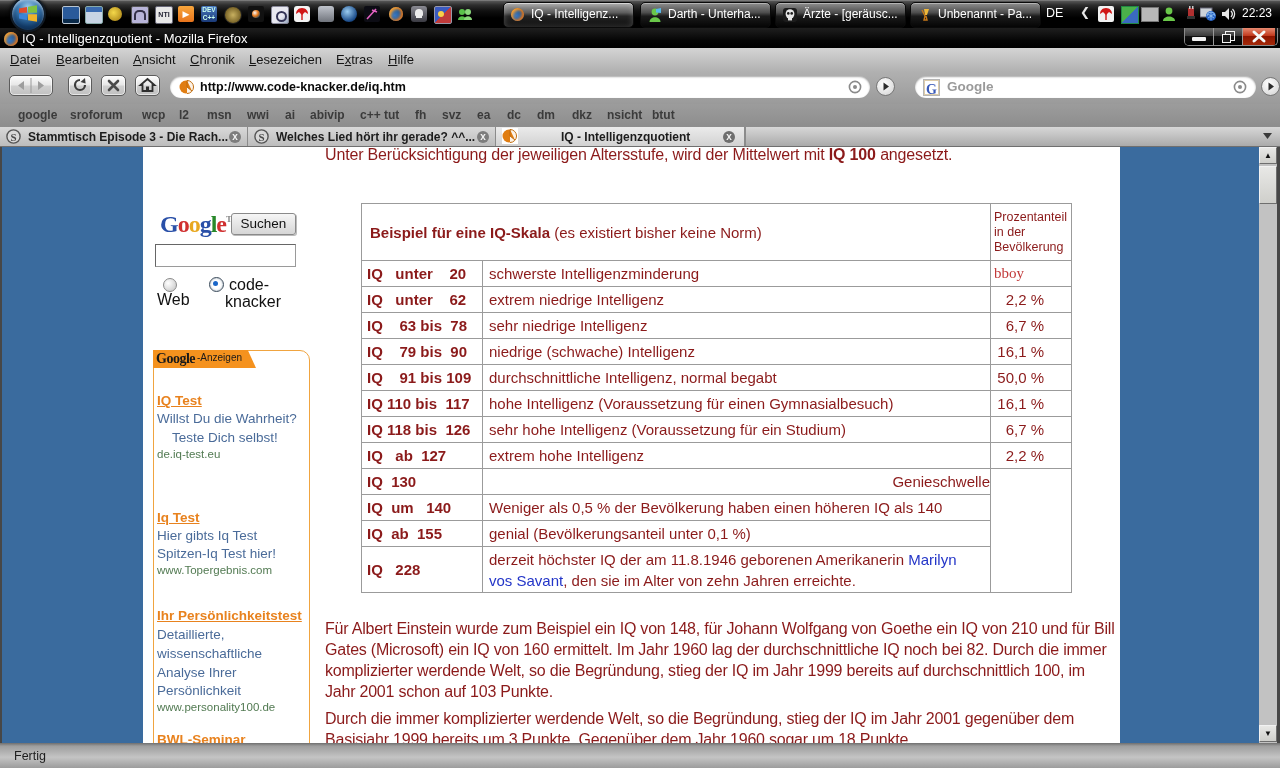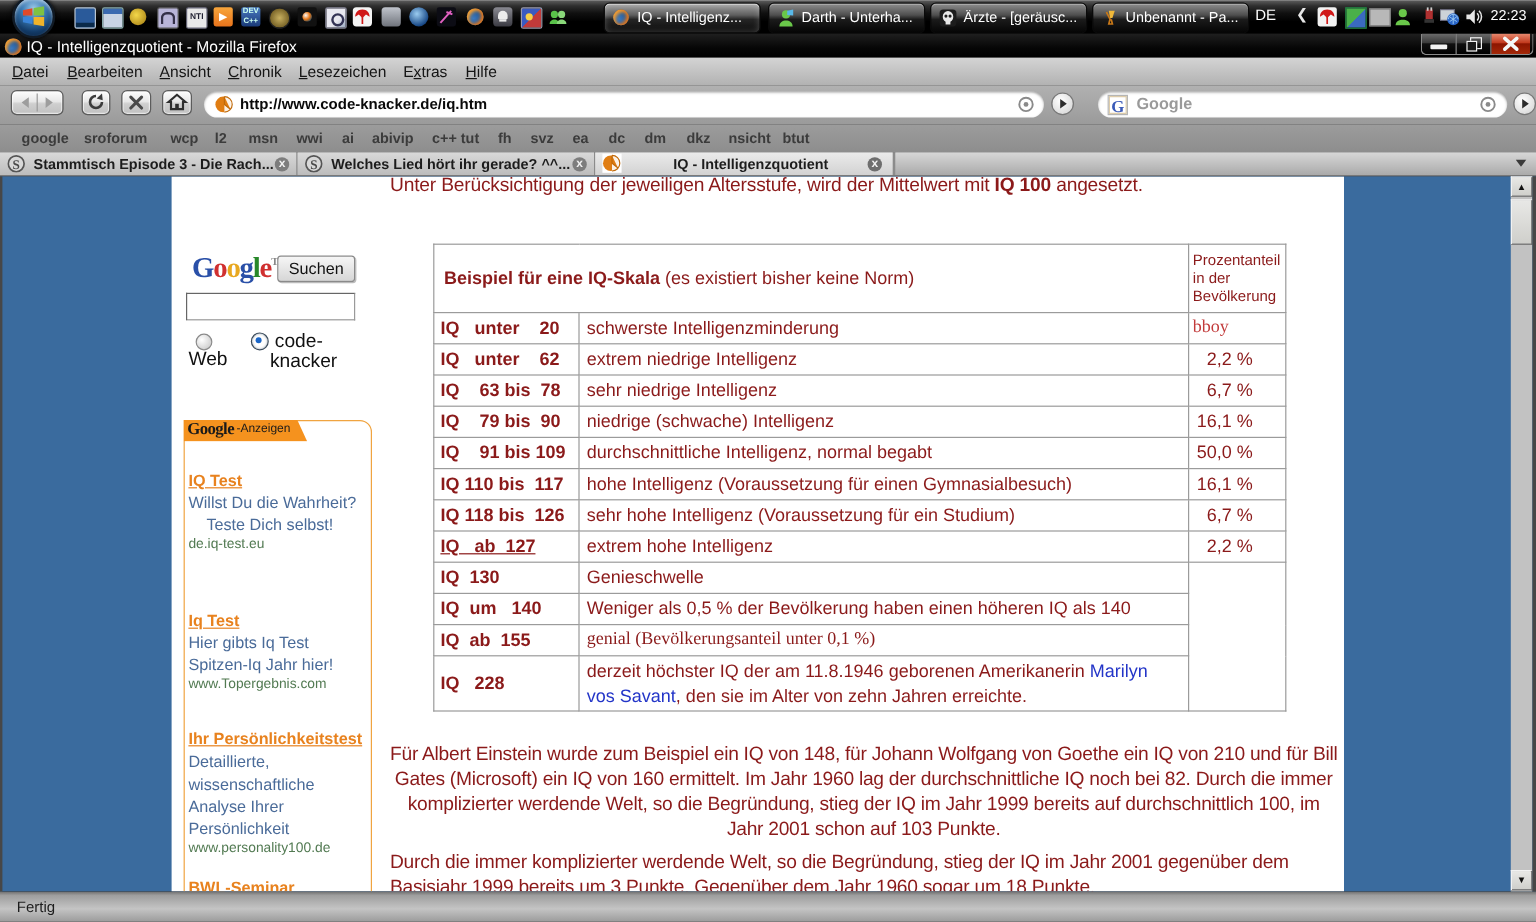--- a/index.html
+++ b/index.html
@@ -335,21 +335,21 @@
     <div class="abs" style="left:10px;top:203px;width:103px;height:18px;background:#f5921e;clip-path:polygon(0 0,92% 0,100% 100%,0 100%);">
       <span style="position:absolute;left:3px;top:1px;font-family:'Liberation Serif',serif;font-weight:bold;font-size:14px;color:#1a1a1a;letter-spacing:-0.5px;">Google</span>
         <span style="position:absolute;left:44px;top:2px;font-size:10px;color:#1a1a1a;">-Anzeigen</span>
     </div>
     <div class="adtitle" style="left:14px;top:246px;">IQ Test</div>
     <div class="adbody" style="left:14px;top:264px;">Willst Du die Wahrheit?</div>
     <div class="adbody" style="left:14px;top:283px;margin-left:15px;">Teste Dich selbst!</div>
     <div class="adurl" style="left:14px;top:301px;">de.iq-test.eu</div>
     <div class="adtitle" style="left:14px;top:363px;">Iq Test</div>
     <div class="adbody" style="left:14px;top:381px;">Hier gibts Iq Test</div>
-    <div class="adbody" style="left:14px;top:399px;">Spitzen-Iq Jahr hier!</div>
+    <div class="adbody" style="left:14px;top:399px;">Spitzen-Iq Test hier!</div>
     <div class="adurl" style="left:14px;top:417px;">www.Topergebnis.com</div>
     <div class="adtitle" style="left:14px;top:461px;">Ihr Persönlichkeitstest</div>
     <div class="adbody" style="left:14px;top:480px;">Detaillierte,</div>
     <div class="adbody" style="left:14px;top:499px;">wissenschaftliche</div>
     <div class="adbody" style="left:14px;top:518px;">Analyse Ihrer</div>
     <div class="adbody" style="left:14px;top:536px;">Persönlichkeit</div>
     <div class="adurl" style="left:14px;top:554px;">www.personality100.de</div>
     <div class="adtitle" style="left:14px;top:585px;">BWL-Seminar</div>
 
     <table class="iq" cellspacing="0">
@@ -392,45 +392,45 @@
             <td style="padding-left:5px;"><b>IQ&nbsp;110 bis&nbsp;&nbsp;117</b></td>
             <td style="padding-left:6px;">hohe Intelligenz (Voraussetzung für einen Gymnasialbesuch)</td>
             <td class="pc">16,1 %</td>
           </tr>
       <tr style="height:26px;">
             <td style="padding-left:5px;"><b>IQ&nbsp;118 bis&nbsp;&nbsp;126</b></td>
             <td style="padding-left:6px;">sehr hohe Intelligenz (Voraussetzung für ein Studium)</td>
             <td class="pc">6,7 %</td>
           </tr>
       <tr style="height:26px;">
-            <td style="padding-left:5px;text-decoration:underline;"><b>IQ&nbsp;&nbsp;&nbsp;ab&nbsp;&nbsp;127</b></td>
+            <td style="padding-left:5px;"><b>IQ&nbsp;&nbsp;&nbsp;ab&nbsp;&nbsp;127</b></td>
             <td style="padding-left:6px;">extrem hohe Intelligenz</td>
             <td class="pc">2,2 %</td>
           </tr>
       <tr style="height:26px;">
             <td style="padding-left:5px;"><b>IQ&nbsp;&nbsp;130</b></td>
-            <td style="padding-left:6px;">Genieschwelle</td>
+            <td style="padding-left:6px;text-align:right;">Genieschwelle</td>
             <td rowspan="4"></td>
           </tr>
       <tr style="height:26px;">
             <td style="padding-left:5px;"><b>IQ&nbsp;&nbsp;um&nbsp;&nbsp;&nbsp;140</b></td>
             <td style="padding-left:6px;">Weniger als 0,5 % der Bevölkerung haben einen höheren IQ als 140</td>
           </tr>
       <tr style="height:26px;">
             <td style="padding-left:5px;"><b>IQ&nbsp;&nbsp;ab&nbsp;&nbsp;155</b></td>
-            <td style="padding-left:6px;font-family:Liberation Serif, serif;">genial (Bevölkerungsanteil unter 0,1 %)</td>
+            <td style="padding-left:6px;">genial (Bevölkerungsanteil unter 0,1 %)</td>
           </tr>
       <tr style="height:46px;">
             <td style="padding-left:5px;"><b>IQ&nbsp;&nbsp;&nbsp;228</b></td>
             <td style="padding-left:6px;line-height:21px;">derzeit höchster IQ der am 11.8.1946 geborenen Amerikanerin <span style="color:#2335c8;">Marilyn</span><br><span style="color:#2335c8;">vos Savant</span>, den sie im Alter von zehn Jahren erreichte.</td>
           </tr>
     </tbody>
       </table>
 
-    <div class="abs" style="left:182px;top:471px;line-height:21px;white-space:nowrap;letter-spacing:-0.22px;text-align:center;">
+    <div class="abs" style="left:182px;top:471px;line-height:21px;white-space:nowrap;letter-spacing:-0.22px;">
       Für Albert Einstein wurde zum Beispiel ein IQ von 148, für Johann Wolfgang von Goethe ein IQ von 210 und für Bill<br>
       Gates (Microsoft) ein IQ von 160 ermittelt. Im Jahr 1960 lag der durchschnittliche IQ noch bei 82. Durch die immer<br>
       komplizierter werdende Welt, so die Begründung, stieg der IQ im Jahr 1999 bereits auf durchschnittlich 100, im<br>
       Jahr 2001 schon auf 103 Punkte.
     </div>
     <div class="abs" style="left:182px;top:561px;line-height:21px;white-space:nowrap;letter-spacing:-0.22px;">
       Durch die immer komplizierter werdende Welt, so die Begründung, stieg der IQ im Jahr 2001 gegenüber dem<br>
       Basisjahr 1999 bereits um 3 Punkte. Gegenüber dem Jahr 1960 sogar um 18 Punkte.
     </div>
   </div>

